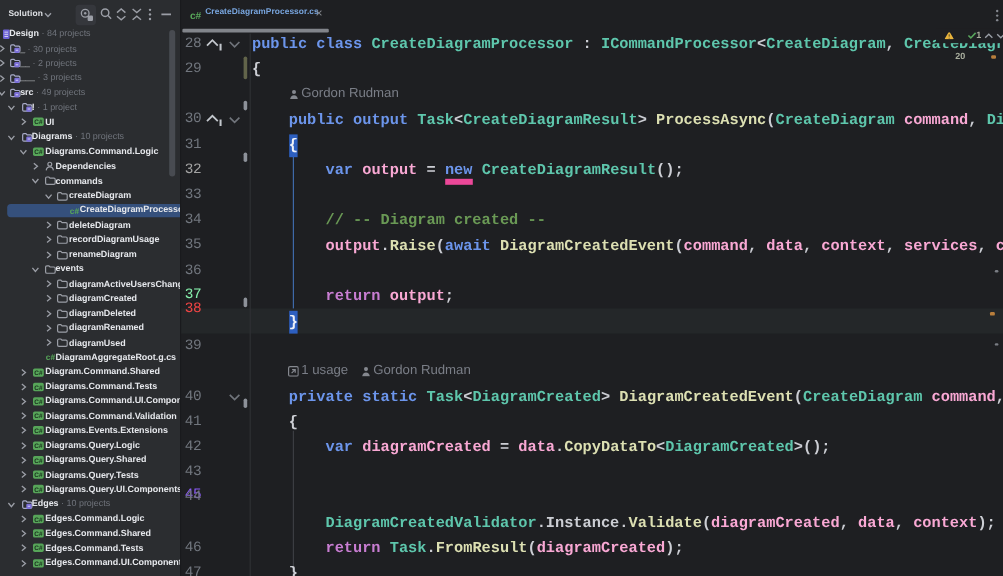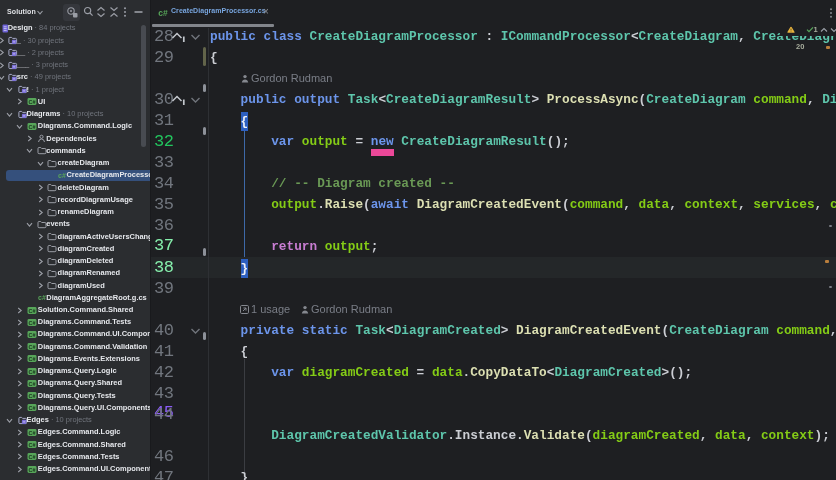--- a/index.html
+++ b/index.html
@@ -6,25 +6,25 @@
 #app{position:relative;width:836px;height:480px;overflow:hidden}
 #left{position:absolute;left:0;top:0;width:151px;height:480px;background:#2b2d30;border-right:1px solid #191a1d}
 .ttl{position:absolute;left:7px;top:7.5px;font-size:7px;font-weight:bold;color:#dfe1e5;letter-spacing:.1px}
 #tree{position:absolute;left:0;top:0;width:150px;bottom:0;overflow:hidden}
 .trow{position:absolute;white-space:nowrap;font-size:7.45px;font-weight:bold;color:#e6e8ec;height:12px;line-height:12px}
 .tsuf{color:#71757d;font-weight:normal}
 #ed{position:absolute;left:151px;top:0;right:0;height:480px;background:#1e1f22}
 .tabtxt{position:absolute;left:171px;top:7px;font-size:7px;font-weight:bold;color:#78a5de;letter-spacing:.05px}
 .tabx{position:absolute;left:263px;top:5.5px;font-size:10px;color:#8a8d93}
 .tabline{position:absolute;left:152px;top:24px;width:122px;height:2.5px;background:#82858b;border-radius:1px}
-.gn{position:absolute;left:154px;width:20px;height:21px;line-height:21px;font-family:"Liberation Mono",monospace;font-size:17px;letter-spacing:-0.4px}
+.gn{position:absolute;left:154px;width:20px;height:21px;line-height:21px;font-family:"Liberation Mono",monospace;font-size:12px;letter-spacing:-0.4px}
 .cl{position:absolute;left:210px;height:21px;line-height:21.4px;white-space:pre;font-family:"Liberation Mono",monospace;font-size:12.75px;font-weight:bold;color:#ccced4}
 .cl i{font-style:normal}
-.k{color:#6c95eb}.ck{color:#c87dd2}.t{color:#5ec6ac}.m{color:#dcdfb2}.p{color:#84cc16}.c{color:#6a9955}
-.u{border-bottom:7px solid #ec4899}
+.k{color:#6c95eb}.ck{color:#c87dd2}.t{color:#5ec6ac}.m{color:#dcdfb2}.p{color:#f9a8d4}.c{color:#6a9955}
+.u{border-bottom:5px solid #ec4899}
 .br{background:#2d5fc0;color:#eef1f8;padding:1.5px 0 2.5px}
 .inlay{position:absolute;font-size:11px;color:#7a7e87;height:21px;line-height:21px}
 </style></head><body>
 <div id="app">
 <div id="left">
   <span class="ttl">Solution</span>
   <svg class="ab" style="left:36px;top:9px" width="8" height="7">
         <path d="M1.5 2 L4 4.8 L6.5 2" stroke="#9b9ea6" stroke-width="1.1" fill="none"></path>
       </svg>
   <div class="ab" style="left:63px;top:3.5px;width:17px;height:17px;background:#35373c;border-radius:3px"></div>
@@ -223,21 +223,21 @@
           <text x="5" y="7.4" font-family="Liberation Sans" font-size="7" font-weight="bold" fill="#57a559" text-anchor="middle">c#</text>
         </svg>
 <div class="trow" style="left:46.3px;top:291.7px">DiagramAggregateRoot.g.cs</div>
 <svg class="ab" style="left:16px;top:306.5px" width="7" height="7">
           <path d="M2.2 1 L5.2 3.5 L2.2 6" stroke="#9b9ea6" stroke-width="1.1" fill="none"></path>
         </svg>
 <svg class="ab" style="left:27px;top:305.5px" width="10" height="9">
           <rect x="0.5" y="1" width="9" height="7" rx="1.4" fill="#57a559"></rect>
           <text x="5" y="6.6" font-family="Liberation Sans" font-size="5.4" font-weight="bold" fill="#17301c" text-anchor="middle">C#</text>
         </svg>
-<div class="trow" style="left:37.8px;top:304.0px">Solution.Command.Shared</div>
+<div class="trow" style="left:37.8px;top:304.0px">Diagram.Command.Shared</div>
 <svg class="ab" style="left:16px;top:318.7px" width="7" height="7">
           <path d="M2.2 1 L5.2 3.5 L2.2 6" stroke="#9b9ea6" stroke-width="1.1" fill="none"></path>
         </svg>
 <svg class="ab" style="left:27px;top:317.7px" width="10" height="9">
           <rect x="0.5" y="1" width="9" height="7" rx="1.4" fill="#57a559"></rect>
           <text x="5" y="6.6" font-family="Liberation Sans" font-size="5.4" font-weight="bold" fill="#17301c" text-anchor="middle">C#</text>
         </svg>
 <div class="trow" style="left:37.8px;top:316.2px">Diagrams.Command.Tests</div>
 <svg class="ab" style="left:16px;top:330.9px" width="7" height="7">
           <path d="M2.2 1 L5.2 3.5 L2.2 6" stroke="#9b9ea6" stroke-width="1.1" fill="none"></path>
@@ -356,40 +356,41 @@
 <div class="ab" style="left:243.5px;top:128px;width:1.5px;height:129px;background:#3e69a8"></div>
 <div class="ab" style="left:243.5px;top:359px;width:1px;height:121px;background:#3b3d42"></div>
 <div class="gn" style="top:26px;color:#71767e">28</div>
 <div class="cl" style="top:26px"><i class="k">public</i> <i class="k">class</i> <i class="t">CreateDiagramProcessor</i> : <i class="t">ICommandProcessor</i>&lt;<i class="t">CreateDiagram</i>, <i class="t">CreateDiagramResult</i>&gt;</div>
 <div class="gn" style="top:47px;color:#71767e">29</div>
 <div class="cl" style="top:47px">{</div>
 <div class="gn" style="top:89px;color:#71767e">30</div>
 <div class="cl" style="top:89px">    <i class="k">public</i> <i class="k">output</i> <i class="t">Task</i>&lt;<i class="t">CreateDiagramResult</i>&gt; <i class="m">ProcessAsync</i>(<i class="t">CreateDiagram</i> <i class="p">command</i>, <i class="t">DiagramData</i> ,</div>
 <div class="gn" style="top:110px;color:#71767e">31</div>
 <div class="cl" style="top:110px">    <i class="br">{</i></div>
-<div class="gn" style="top:131px;color:#22c55e">32</div>
+<div class="gn" style="top:131px;color:#a3a3a3">32</div>
 <div class="cl" style="top:131px">        <i class="k">var</i> <i class="p">output</i> = <i class="k u">new</i> <i class="t">CreateDiagramResult</i>();</div>
 <div class="gn" style="top:173px;color:#71767e">34</div>
 <div class="cl" style="top:173px">        <i class="c">// -- Diagram created --</i></div>
 <div class="gn" style="top:194px;color:#71767e">35</div>
 <div class="cl" style="top:194px">        <i class="p">output</i>.<i class="m">Raise</i>(<i class="k">await</i> <i class="m">DiagramCreatedEvent</i>(<i class="p">command</i>, <i class="p">data</i>, <i class="p">context</i>, <i class="p">services</i>, <i class="p">ct</i>));</div>
 <div class="gn" style="top:235px;color:#86efac">37</div>
 <div class="cl" style="top:236px">        <i class="ck">return</i> <i class="p">output</i>;</div>
-<div class="gn" style="top:257px;color:#86efac">38</div>
+<div class="gn" style="top:247px;color:#ef4444">38</div>
 <div class="cl" style="top:257px">    <i class="br">}</i></div>
 <div class="gn" style="top:320px;color:#71767e">40</div>
 <div class="cl" style="top:320px">    <i class="k">private</i> <i class="k">static</i> <i class="t">Task</i>&lt;<i class="t">DiagramCreated</i>&gt; <i class="m">DiagramCreatedEvent</i>(<i class="t">CreateDiagram</i> <i class="p">command</i>, </div>
 <div class="gn" style="top:341px;color:#71767e">41</div>
 <div class="cl" style="top:341px">    {</div>
 <div class="gn" style="top:362px;color:#71767e">42</div>
 <div class="cl" style="top:362px">        <i class="k">var</i> <i class="p">diagramCreated</i> = <i class="p">data</i>.<i class="m">CopyDataTo</i>&lt;<i class="t">DiagramCreated</i>&gt;();</div>
 <div class="gn" style="top:383px;color:#71767e">43</div>
 <div class="gn" style="top:402px;color:#8b5cf6">45</div>
 <div class="cl" style="top:425px">        <i class="t">DiagramCreatedValidator</i>.Instance.<i class="m">Validate</i>(<i class="p">diagramCreated</i>, <i class="p">data</i>, <i class="p">context</i>);</div>
 <div class="gn" style="top:446px;color:#71767e">46</div>
+<div class="cl" style="top:446px">        <i class="ck">return</i> <i class="t">Task</i>.<i class="m">FromResult</i>(<i class="p">diagramCreated</i>);</div>
 <div class="gn" style="top:467px;color:#71767e">47</div>
 <div class="cl" style="top:467px">    }</div>
 <div class="gn" style="top:152px;color:#71767e">33</div>
 <div class="gn" style="top:215px;color:#71767e">36</div>
 <div class="gn" style="top:278px;color:#71767e">39</div>
 <div class="gn" style="top:404px;color:#71767e">44</div>
 <svg class="ab" style="left:171px;top:30.0px" width="16" height="14">
       <path d="M1.5 8 L6 3.5 L10.5 8" stroke="#c3c7cd" stroke-width="1.5" fill="none"></path>
       <path d="M12.8 6.5 v5.5" stroke="#c3c7cd" stroke-width="1.7"></path>
     </svg>

